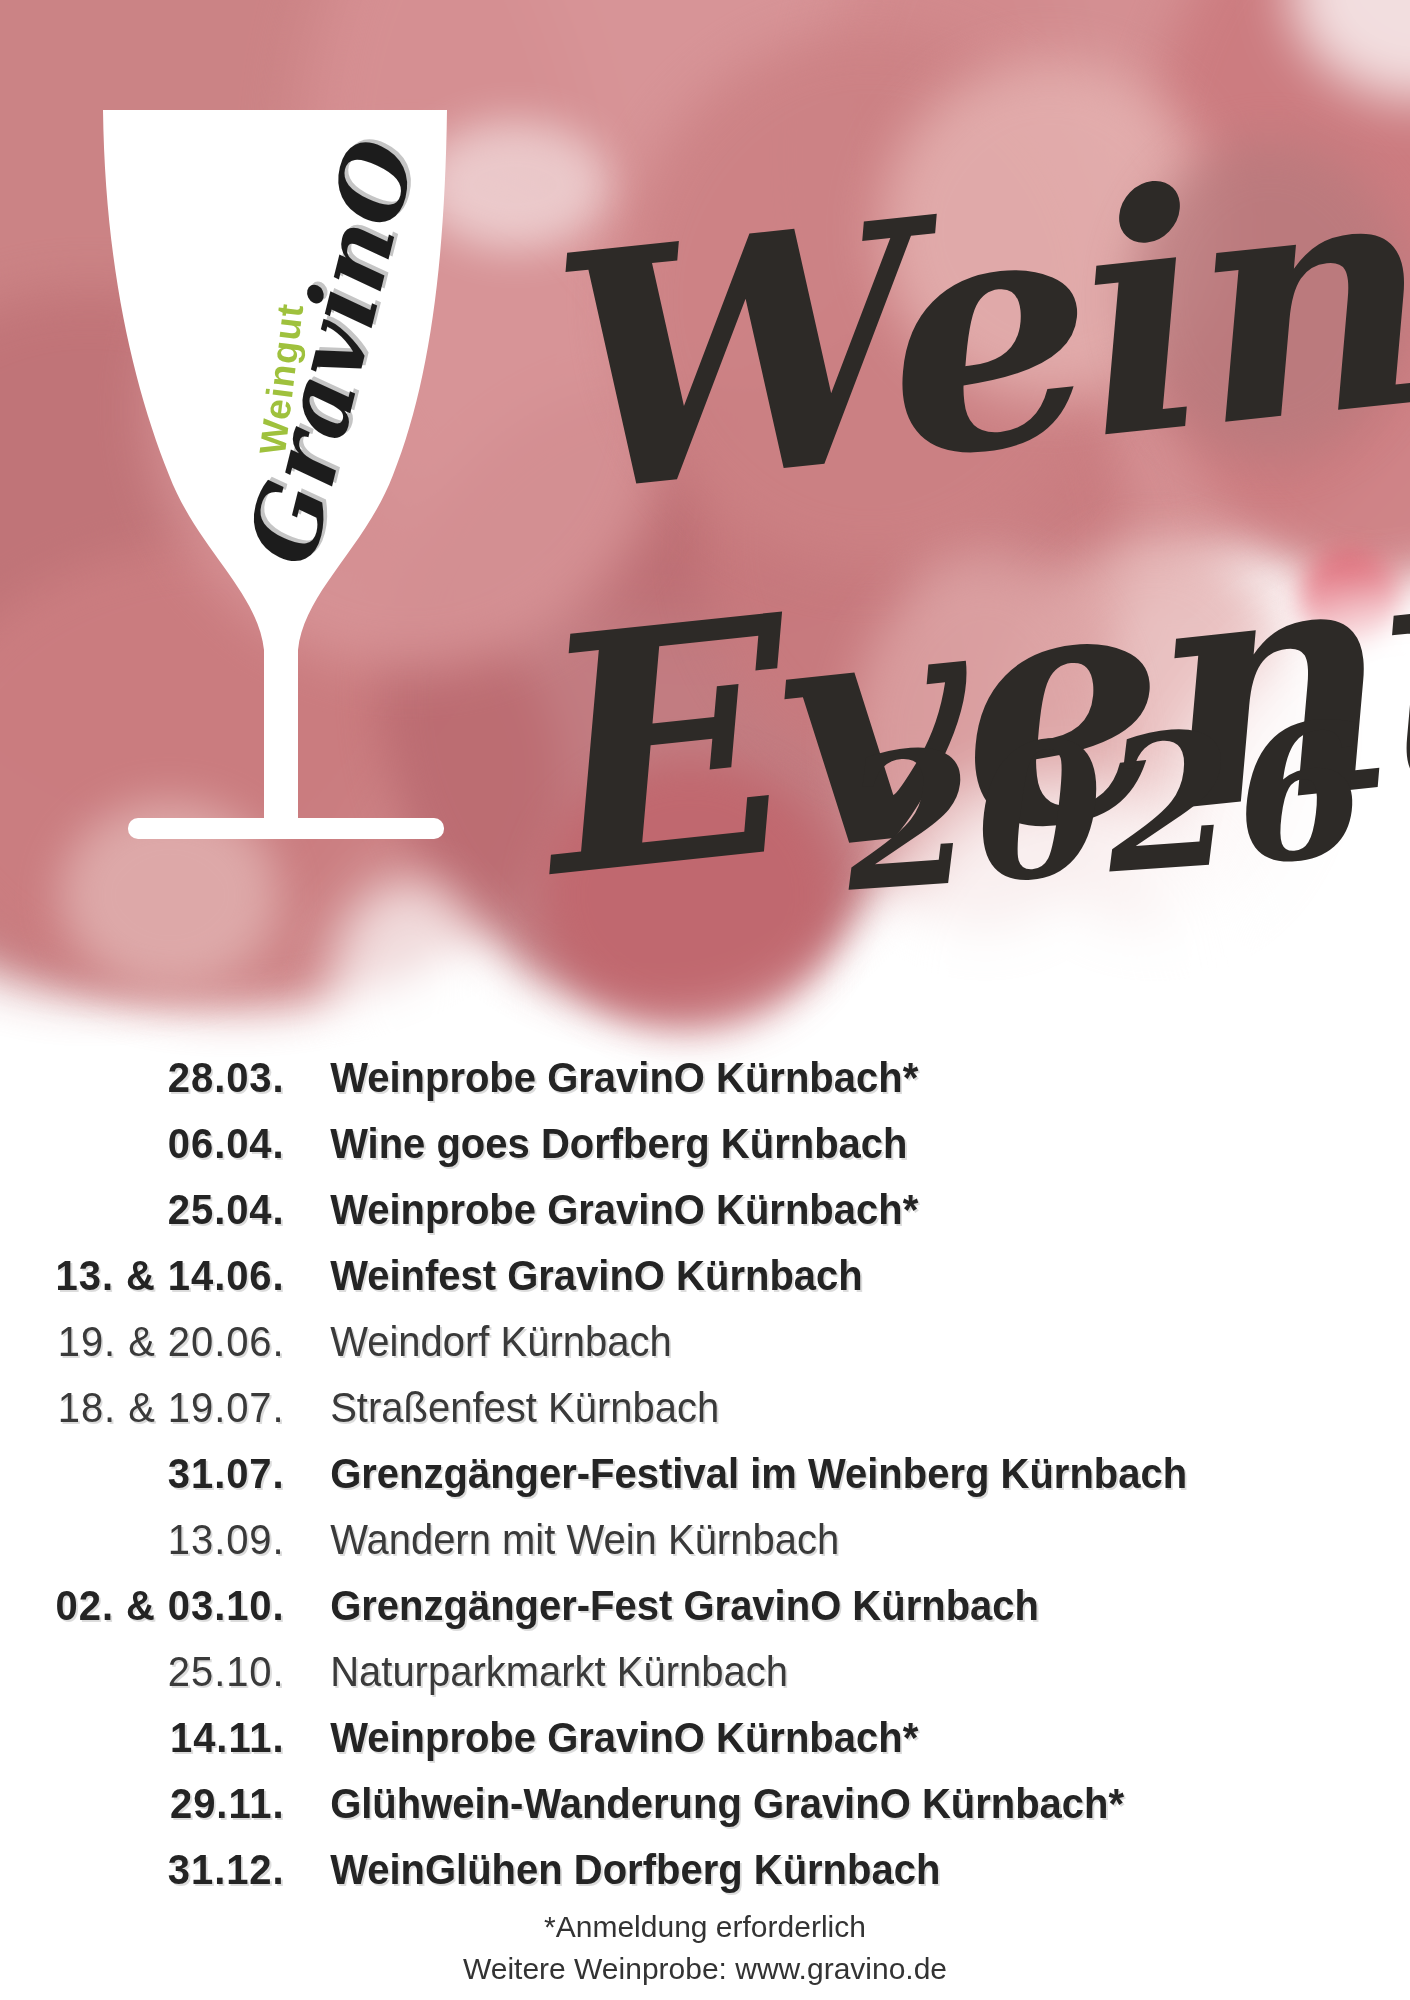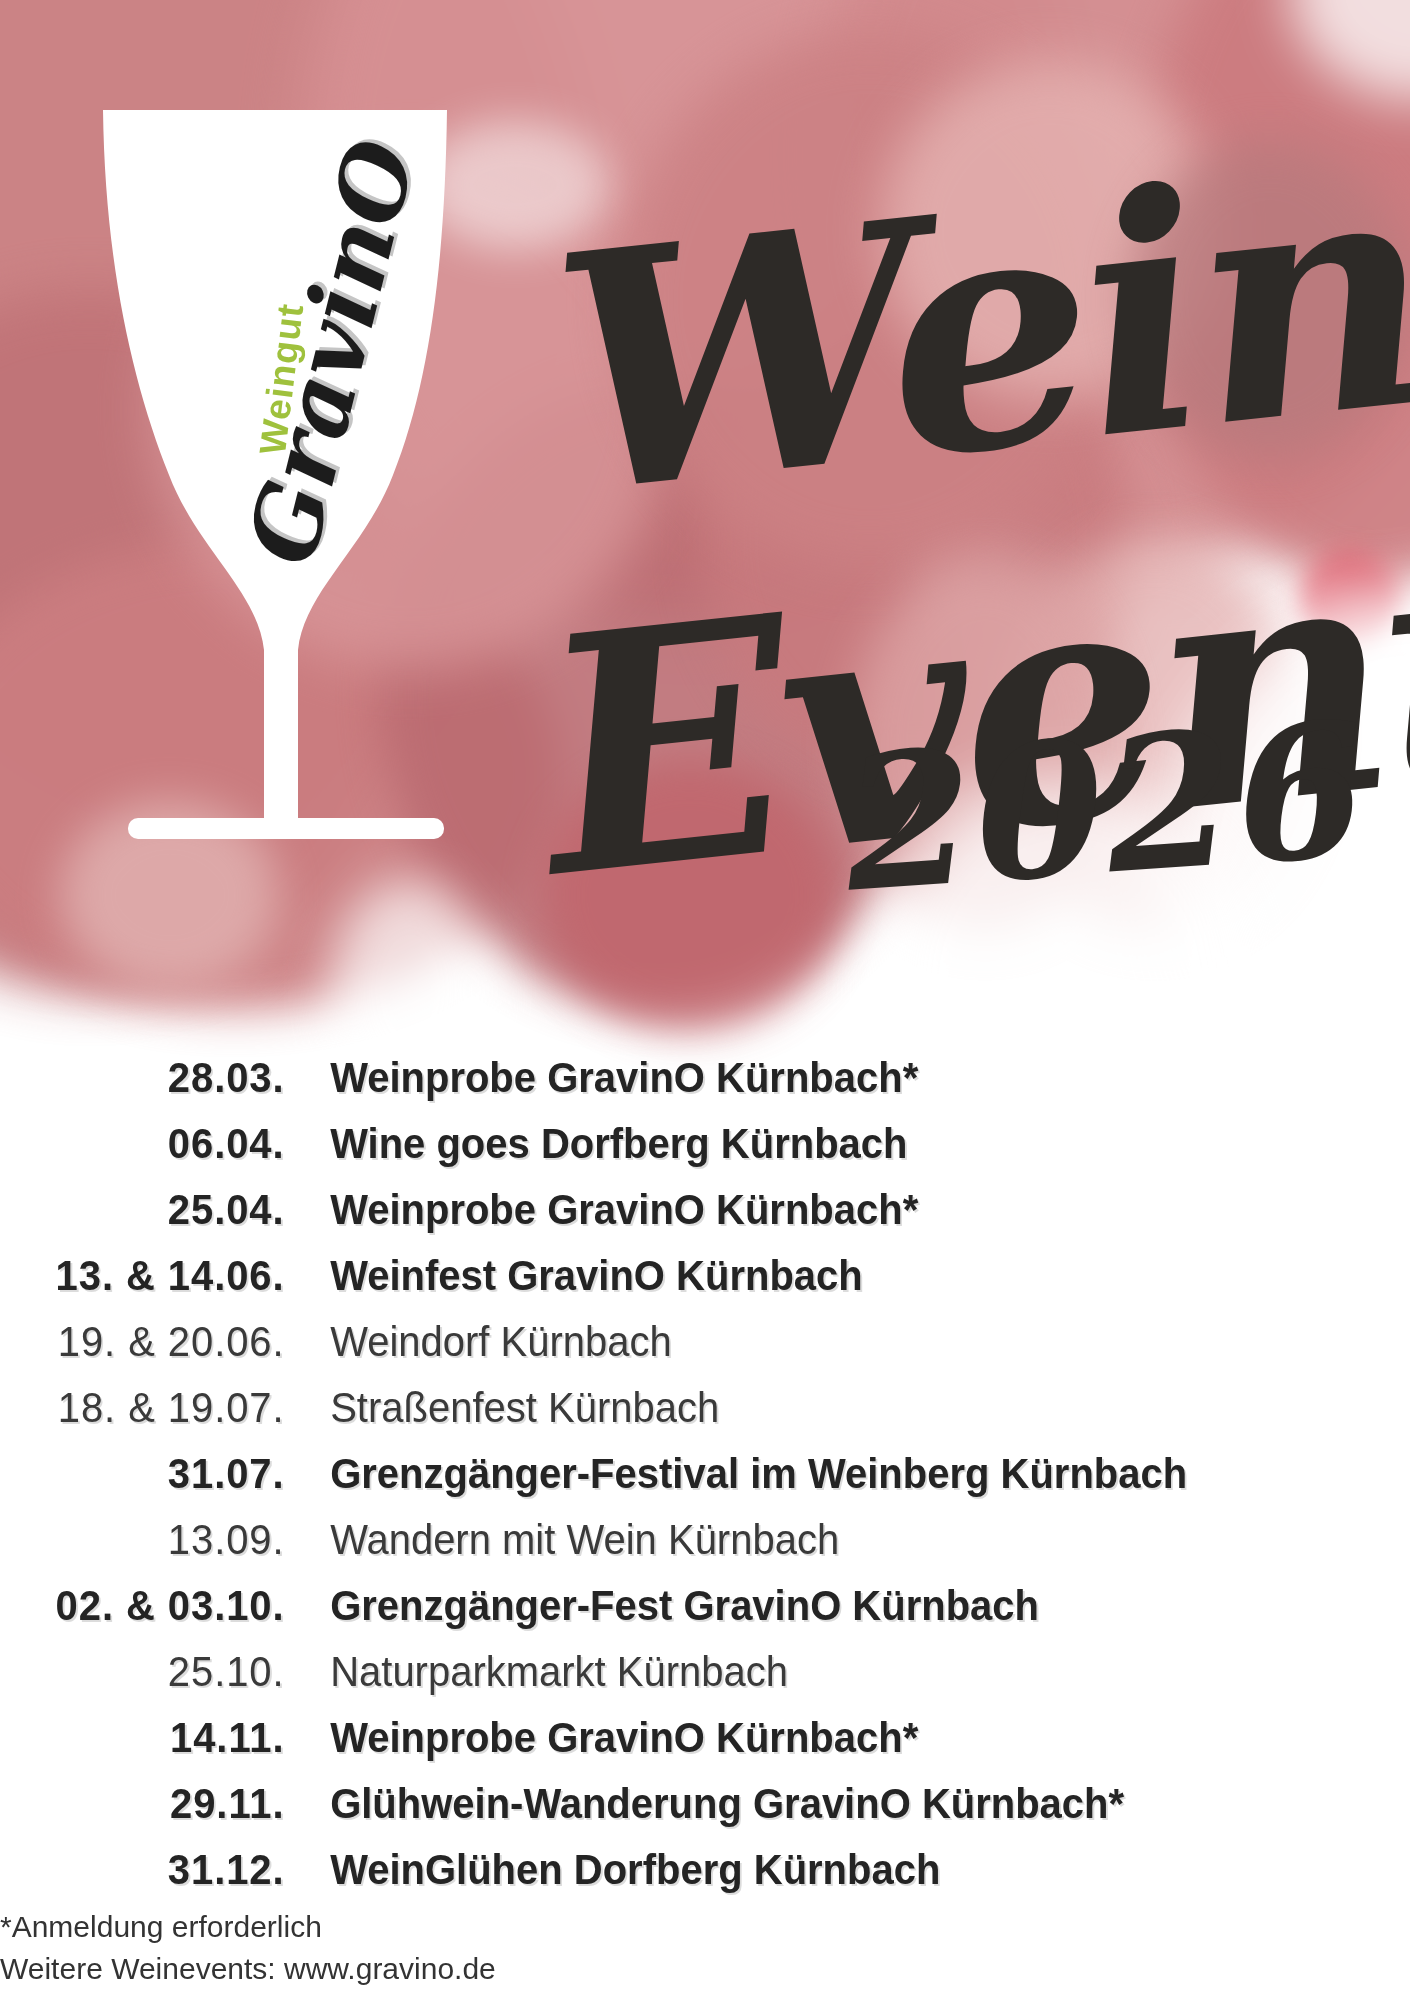--- a/index.html
+++ b/index.html
@@ -54,21 +54,21 @@
     text-shadow:2px 2px 0 rgba(130,130,130,0.28);
   }
   .event-row { display:flex; height:66px; align-items:center; }
   .event-row.em { font-weight:700; color:#242424; }
   .event-date { width:306px; text-align:right; white-space:nowrap; letter-spacing:1px; }
   .event-name { margin-left:49px; white-space:nowrap; }
 
   
   .footer {
     position:absolute; left:0; top:1906px; width:1410px; z-index:4;
-    text-align:left; font-size:30px; line-height:42px; color:#333333;
+    text-align:center; font-size:30px; line-height:42px; color:#333333;
   }
 </style>
 </head>
 <body>
 
 <div class="poster">
 
   <div class="watercolor">
     <div class="blob" style="left:-180px;top:-260px;width:780px;height:1060px;background:#c97e81;opacity:.96;filter:blur(30px);"></div>
     <div class="blob" style="left:-230px;top:290px;width:640px;height:700px;background:#c07377;opacity:.92;filter:blur(26px);"></div>
@@ -175,16 +175,16 @@
       </div>
 
       <div class="event-row em">
         <span class="event-date">31.12.</span>
         <span class="event-name">WeinGlühen Dorfberg Kürnbach</span>
       </div>
     </div>
 
   <div class="footer">
     <div>*Anmeldung erforderlich</div>
-    <div>Weitere Weinevents: www.gravino.de</div>
+    <div>Weitere Weinprobe: www.gravino.de</div>
   </div>
 
 </div>
 
 </body></html>

